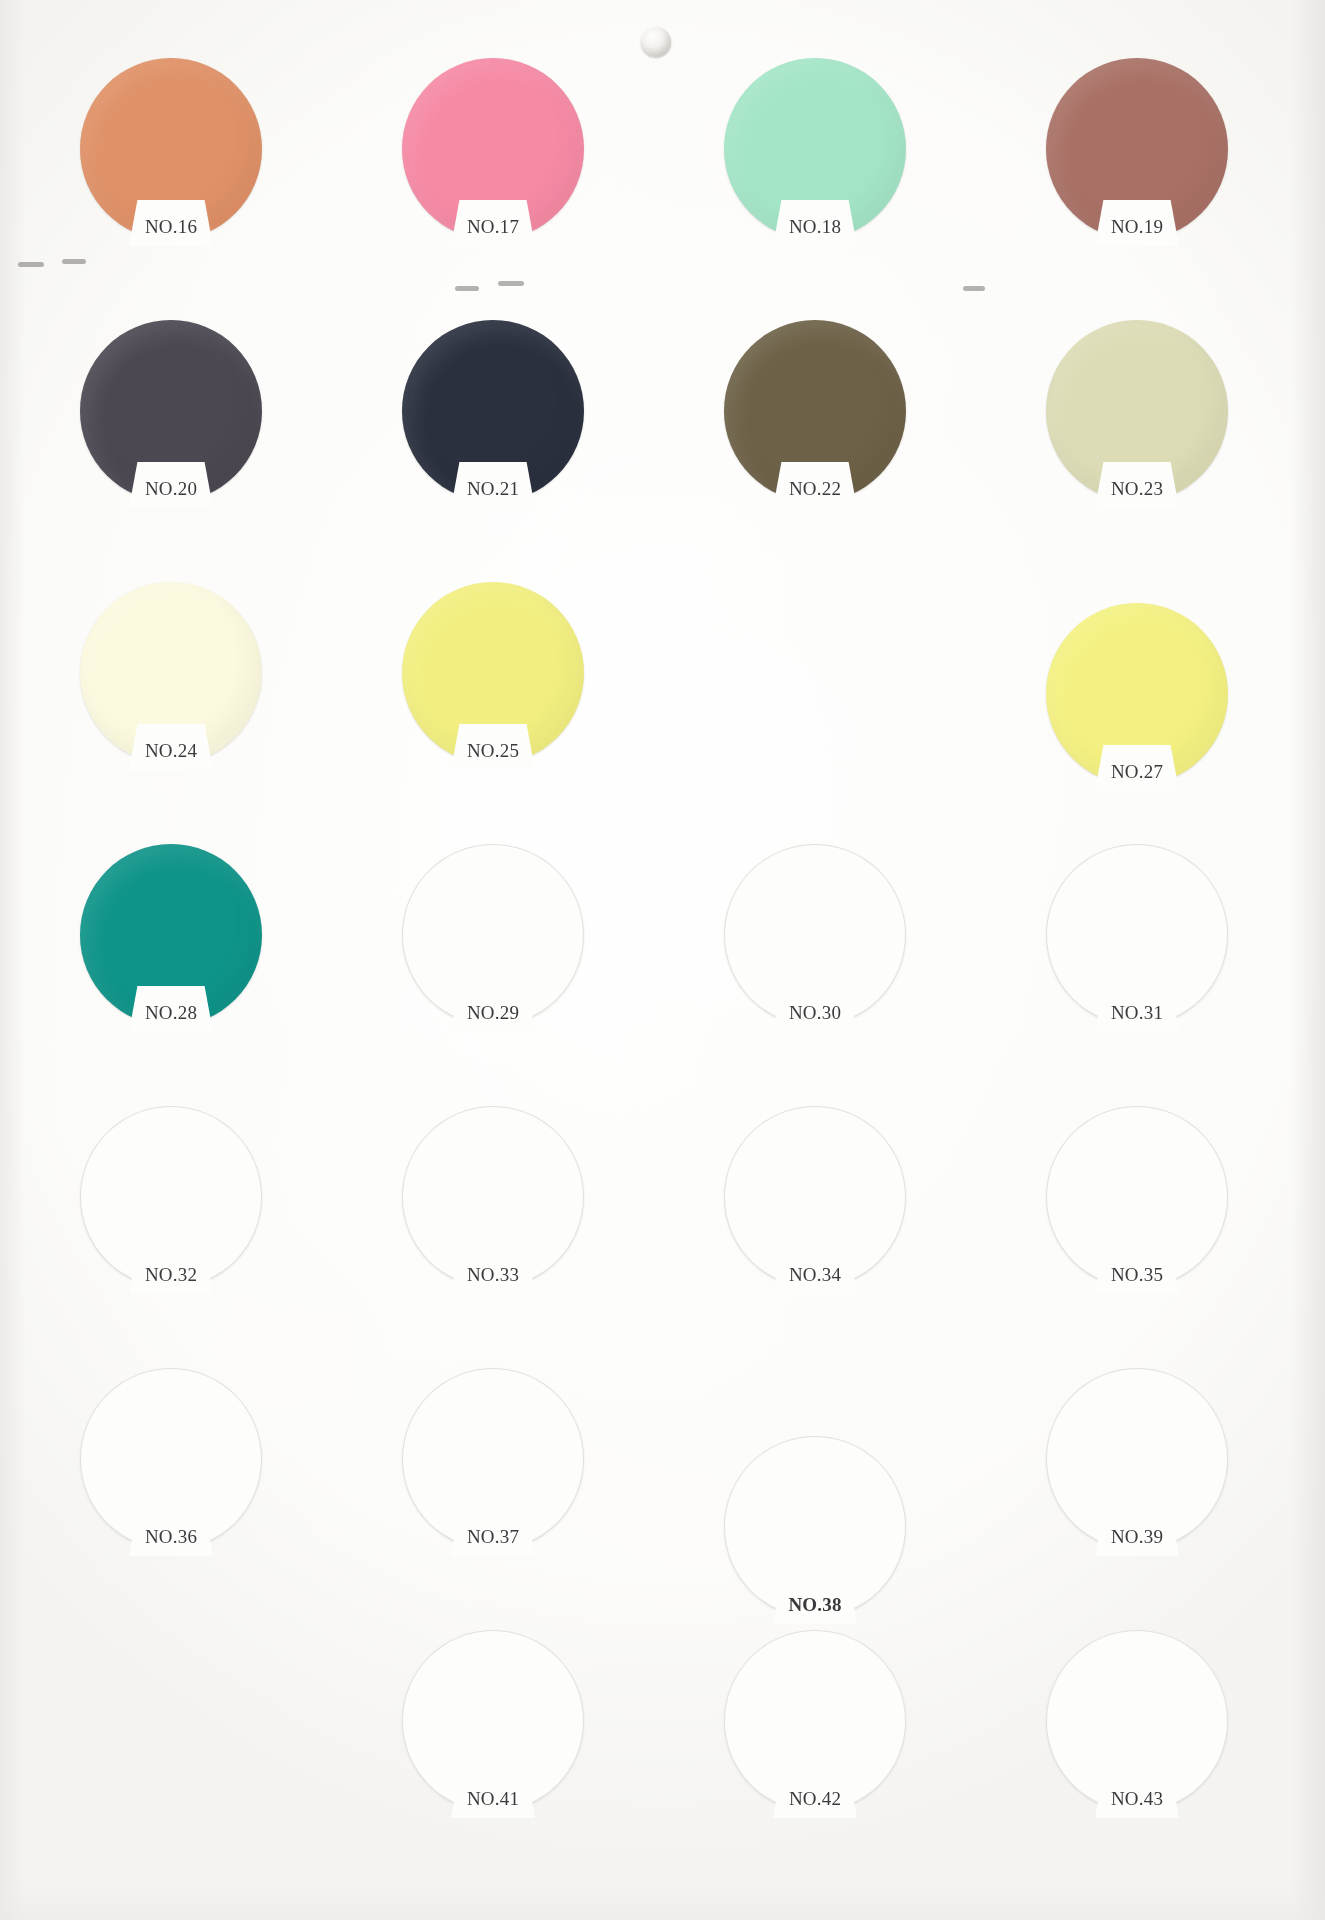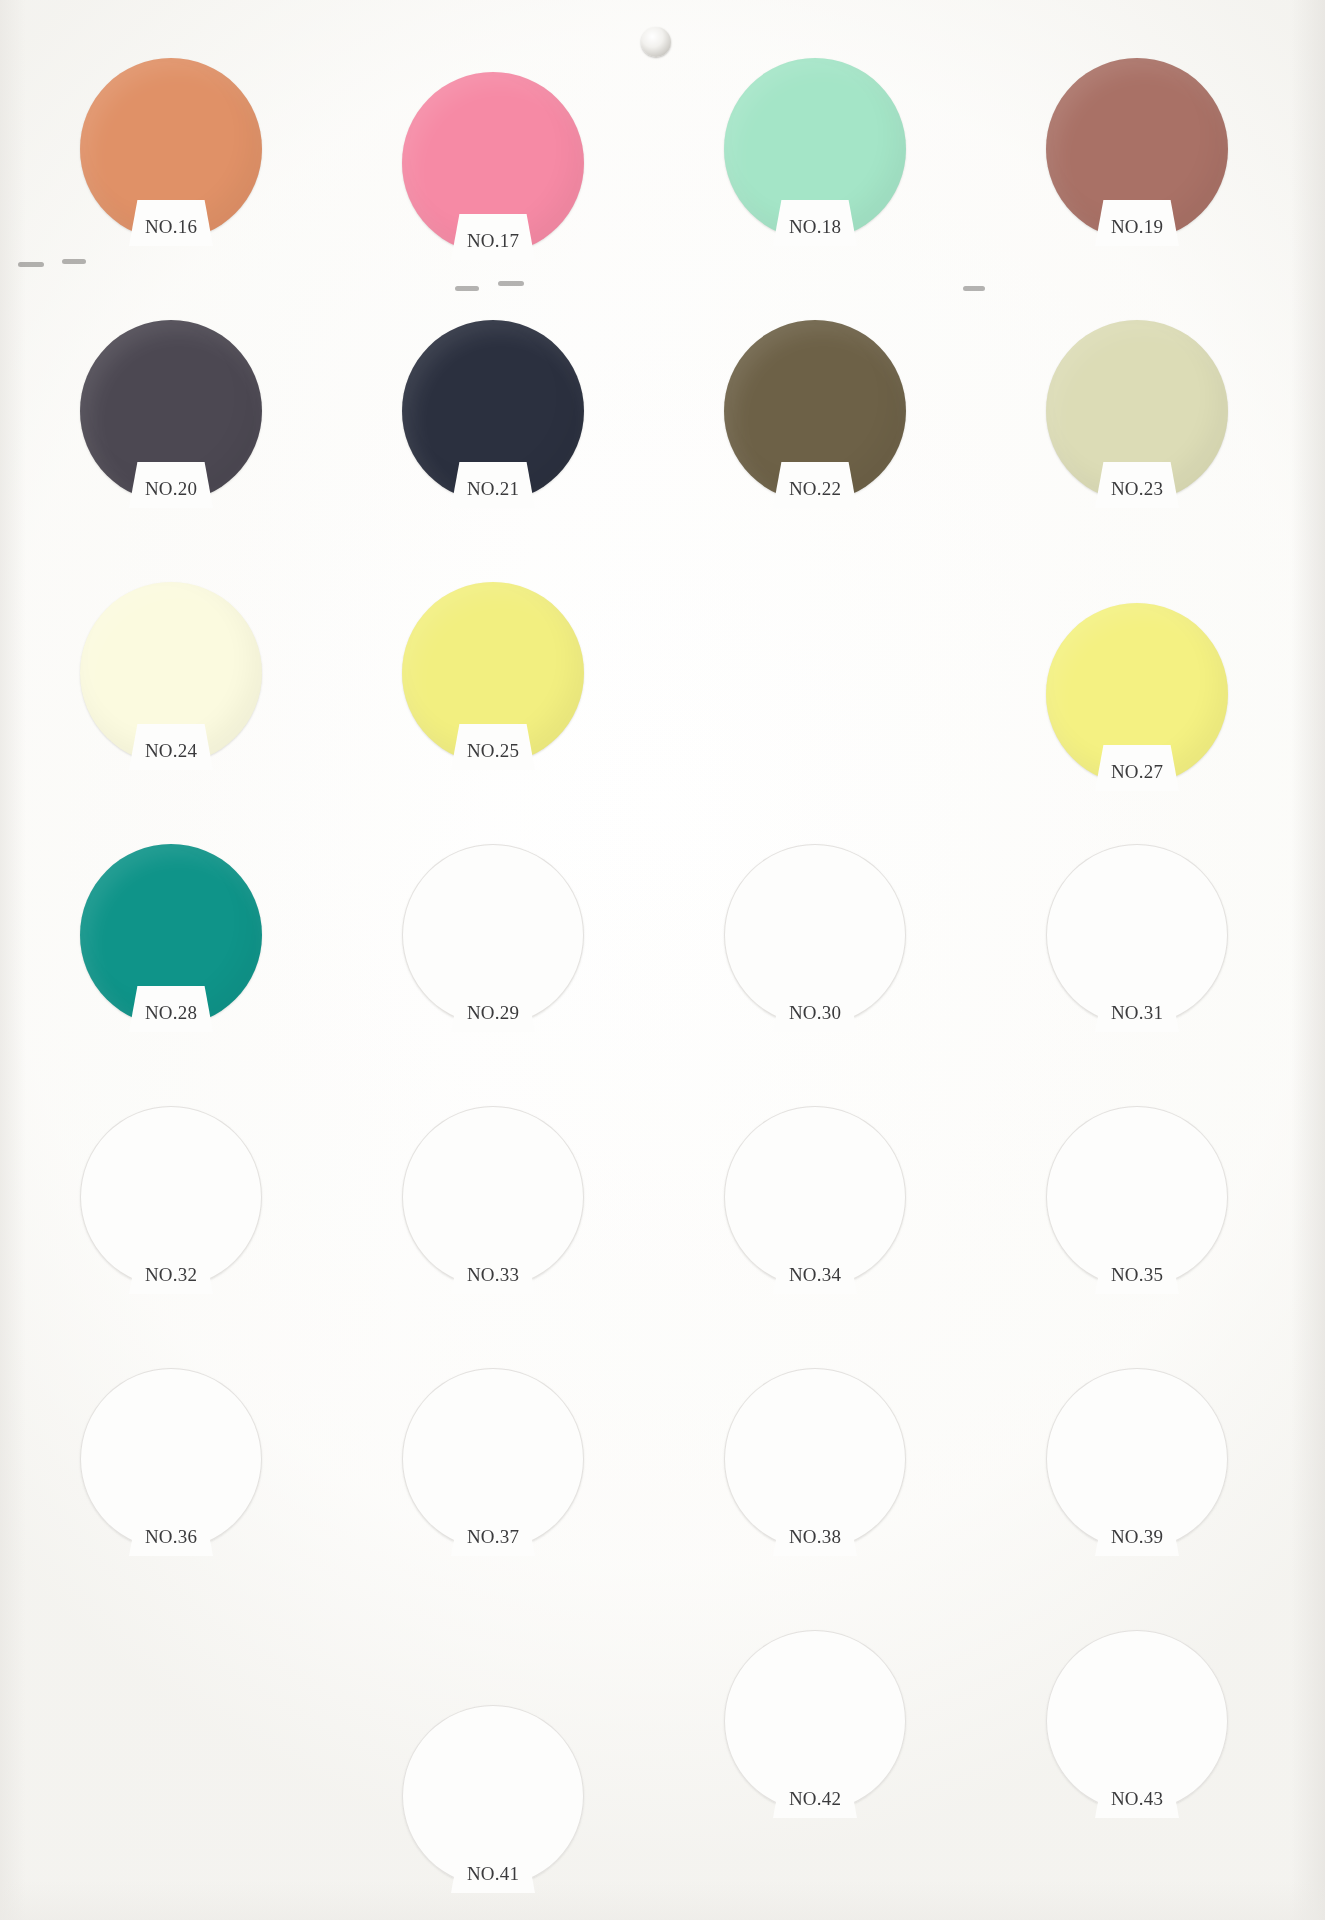--- a/index.html
+++ b/index.html
@@ -149,21 +149,21 @@
       <div class="smudge" style="left: 498px; top: 281px; width: 26px;"></div>
       <div class="smudge" style="left: 963px; top: 286px; width: 22px;"></div>
     </div>
 
   <div id="grid">
       <div class="swatch" style="left: 80px; top: 58px;">
         <div class="disc filled" style="background: rgb(224, 145, 103);"></div>
         <div class="notch"></div>
         <div class="label">NO.16</div>
       </div>
-      <div class="swatch" style="left: 402px; top: 72px;">
+      <div class="swatch" style="left: 402px; top: 58px;">
         <div class="disc filled" style="background: rgb(246, 138, 165);"></div>
         <div class="notch"></div>
         <div class="label">NO.17</div>
       </div>
       <div class="swatch" style="left: 724px; top: 58px;">
         <div class="disc filled" style="background: rgb(164, 229, 199);"></div>
         <div class="notch"></div>
         <div class="label">NO.18</div>
       </div>
       <div class="swatch" style="left: 1046px; top: 58px;">
@@ -249,31 +249,31 @@
       <div class="swatch" style="left: 80px; top: 1368px;">
         <div class="disc empty"></div>
         <div class="notch"></div>
         <div class="label">NO.36</div>
       </div>
       <div class="swatch" style="left: 402px; top: 1368px;">
         <div class="disc empty"></div>
         <div class="notch"></div>
         <div class="label">NO.37</div>
       </div>
-      <div class="swatch" style="left: 724px; top: 1368px;">
+      <div class="swatch" style="left: 724px; top: 1436px; font-weight: bold;">
         <div class="disc empty"></div>
         <div class="notch"></div>
         <div class="label">NO.38</div>
       </div>
       <div class="swatch" style="left: 1046px; top: 1368px;">
         <div class="disc empty"></div>
         <div class="notch"></div>
         <div class="label">NO.39</div>
       </div>
-      <div class="swatch" style="left: 402px; top: 1705px;">
+      <div class="swatch" style="left: 402px; top: 1630px;">
         <div class="disc empty"></div>
         <div class="notch"></div>
         <div class="label">NO.41</div>
       </div>
       <div class="swatch" style="left: 724px; top: 1630px;">
         <div class="disc empty"></div>
         <div class="notch"></div>
         <div class="label">NO.42</div>
       </div>
       <div class="swatch" style="left: 1046px; top: 1630px;">

